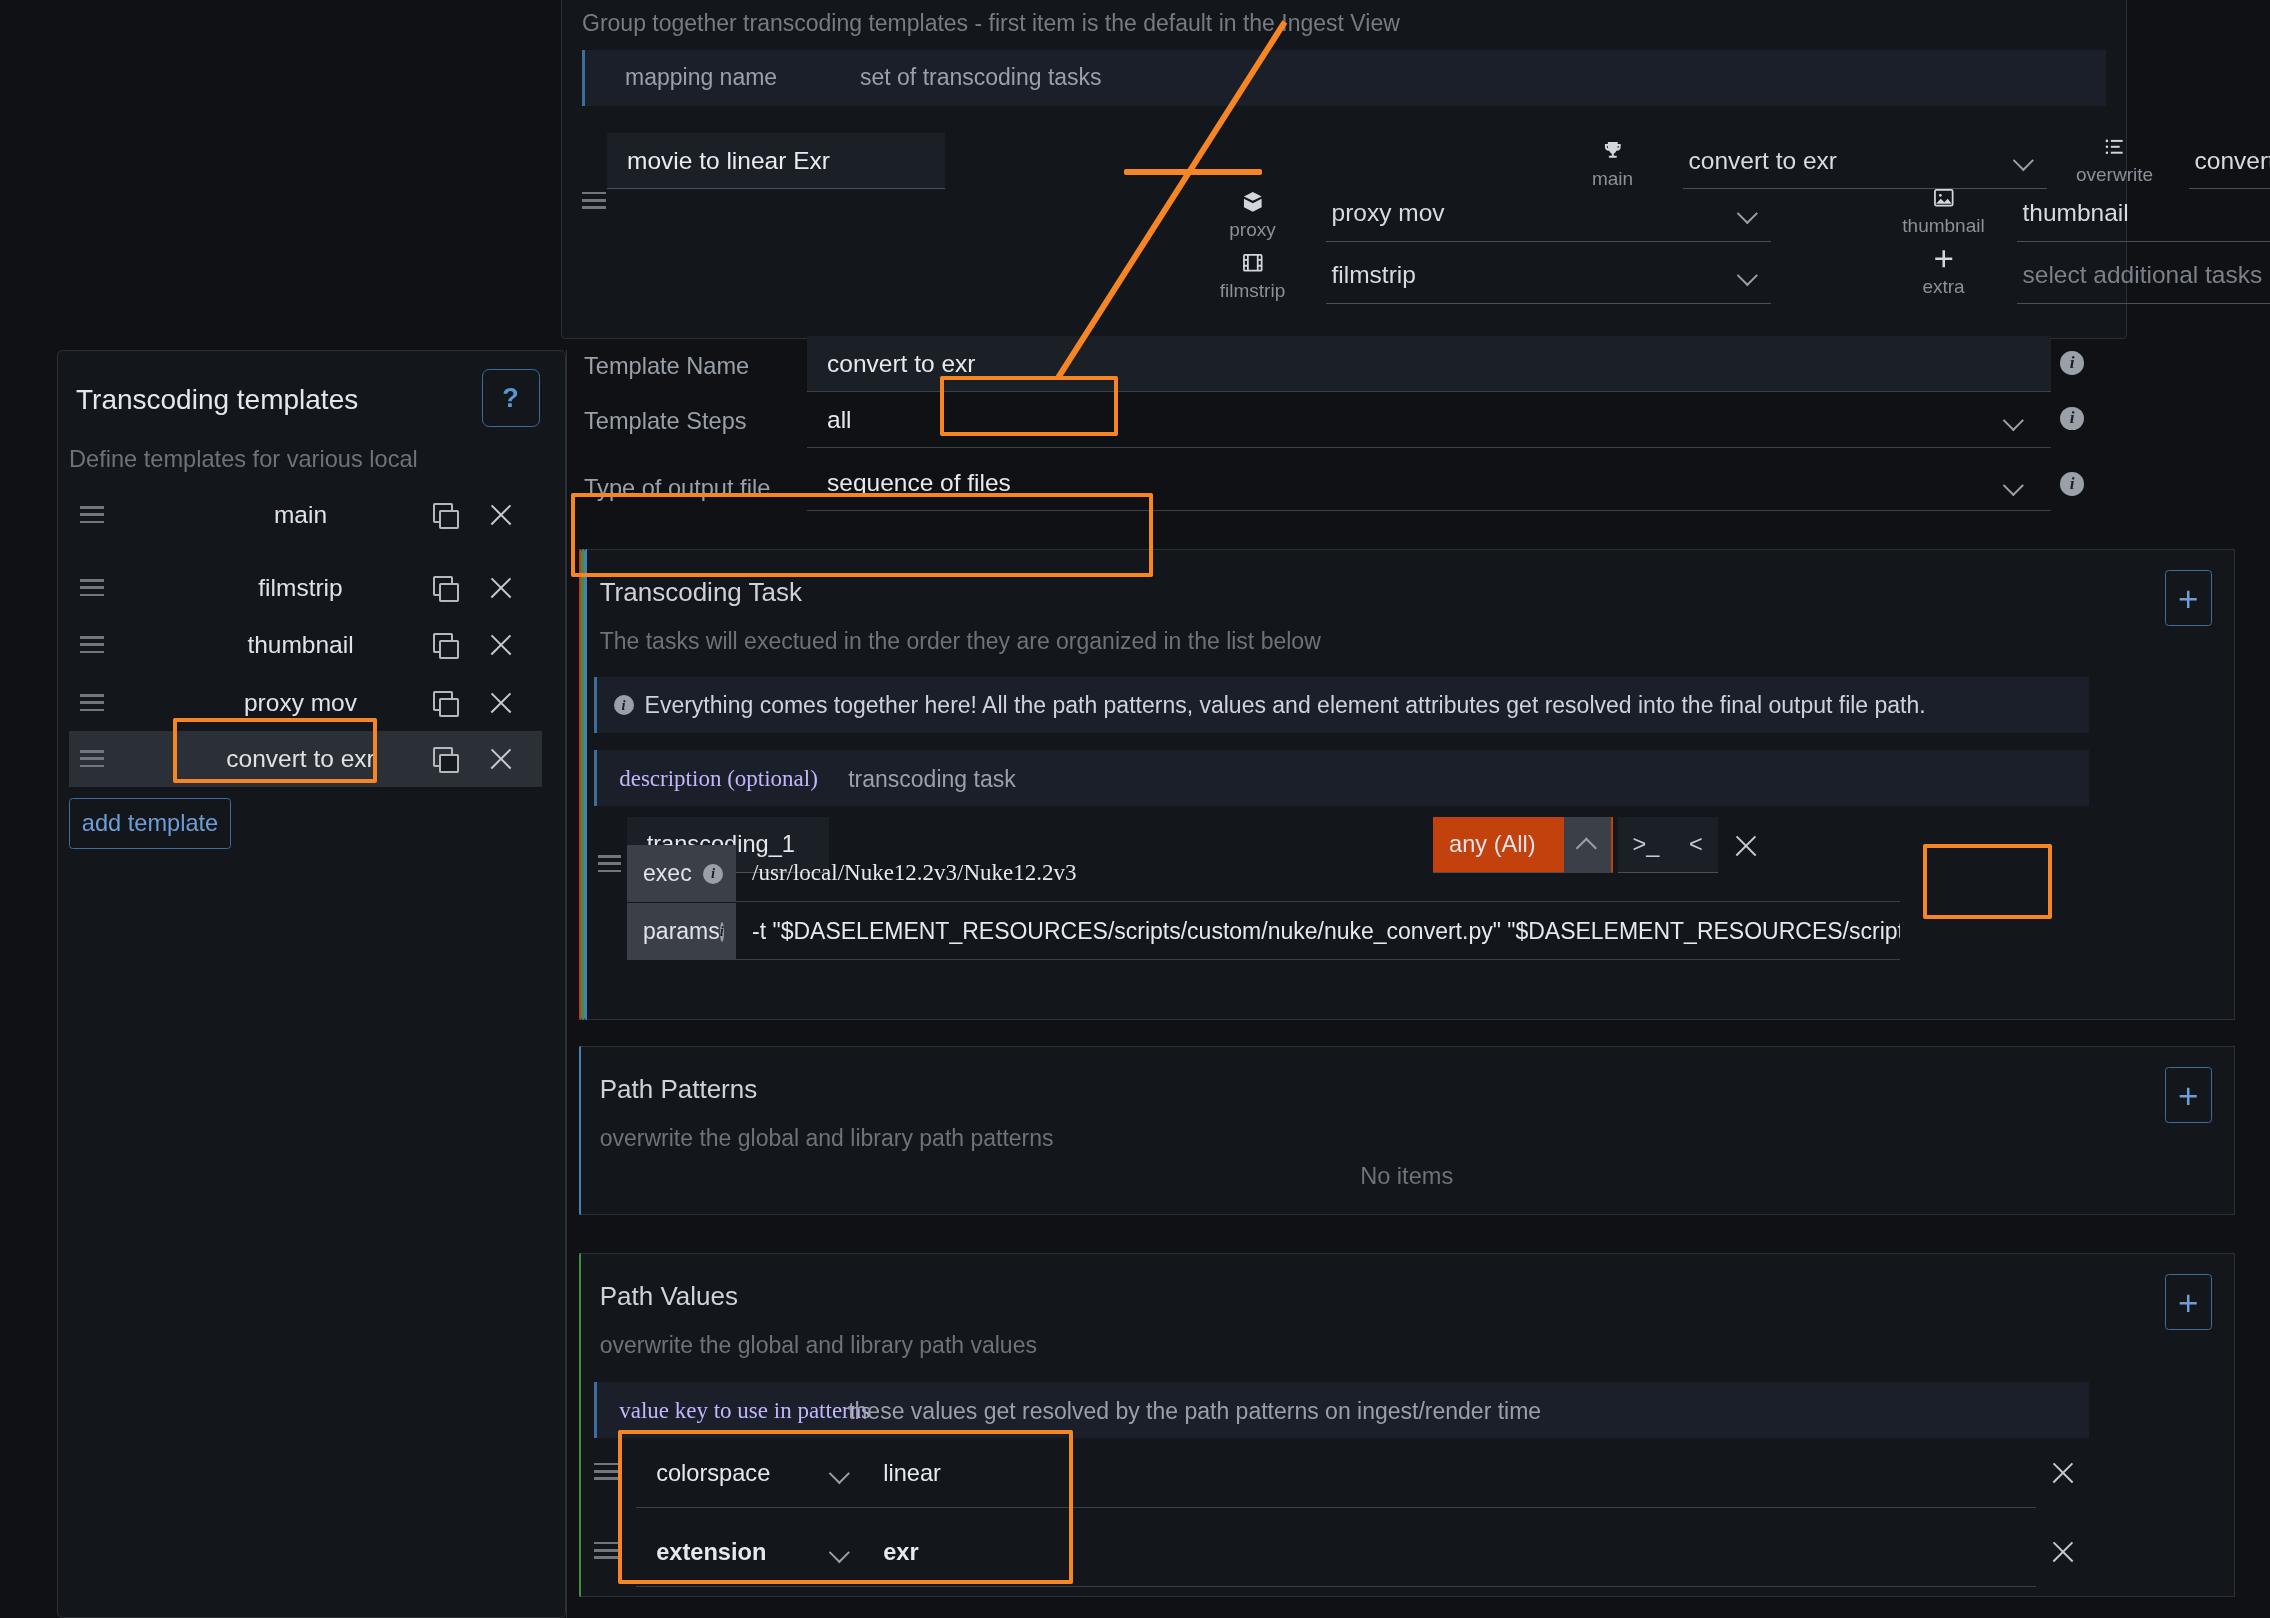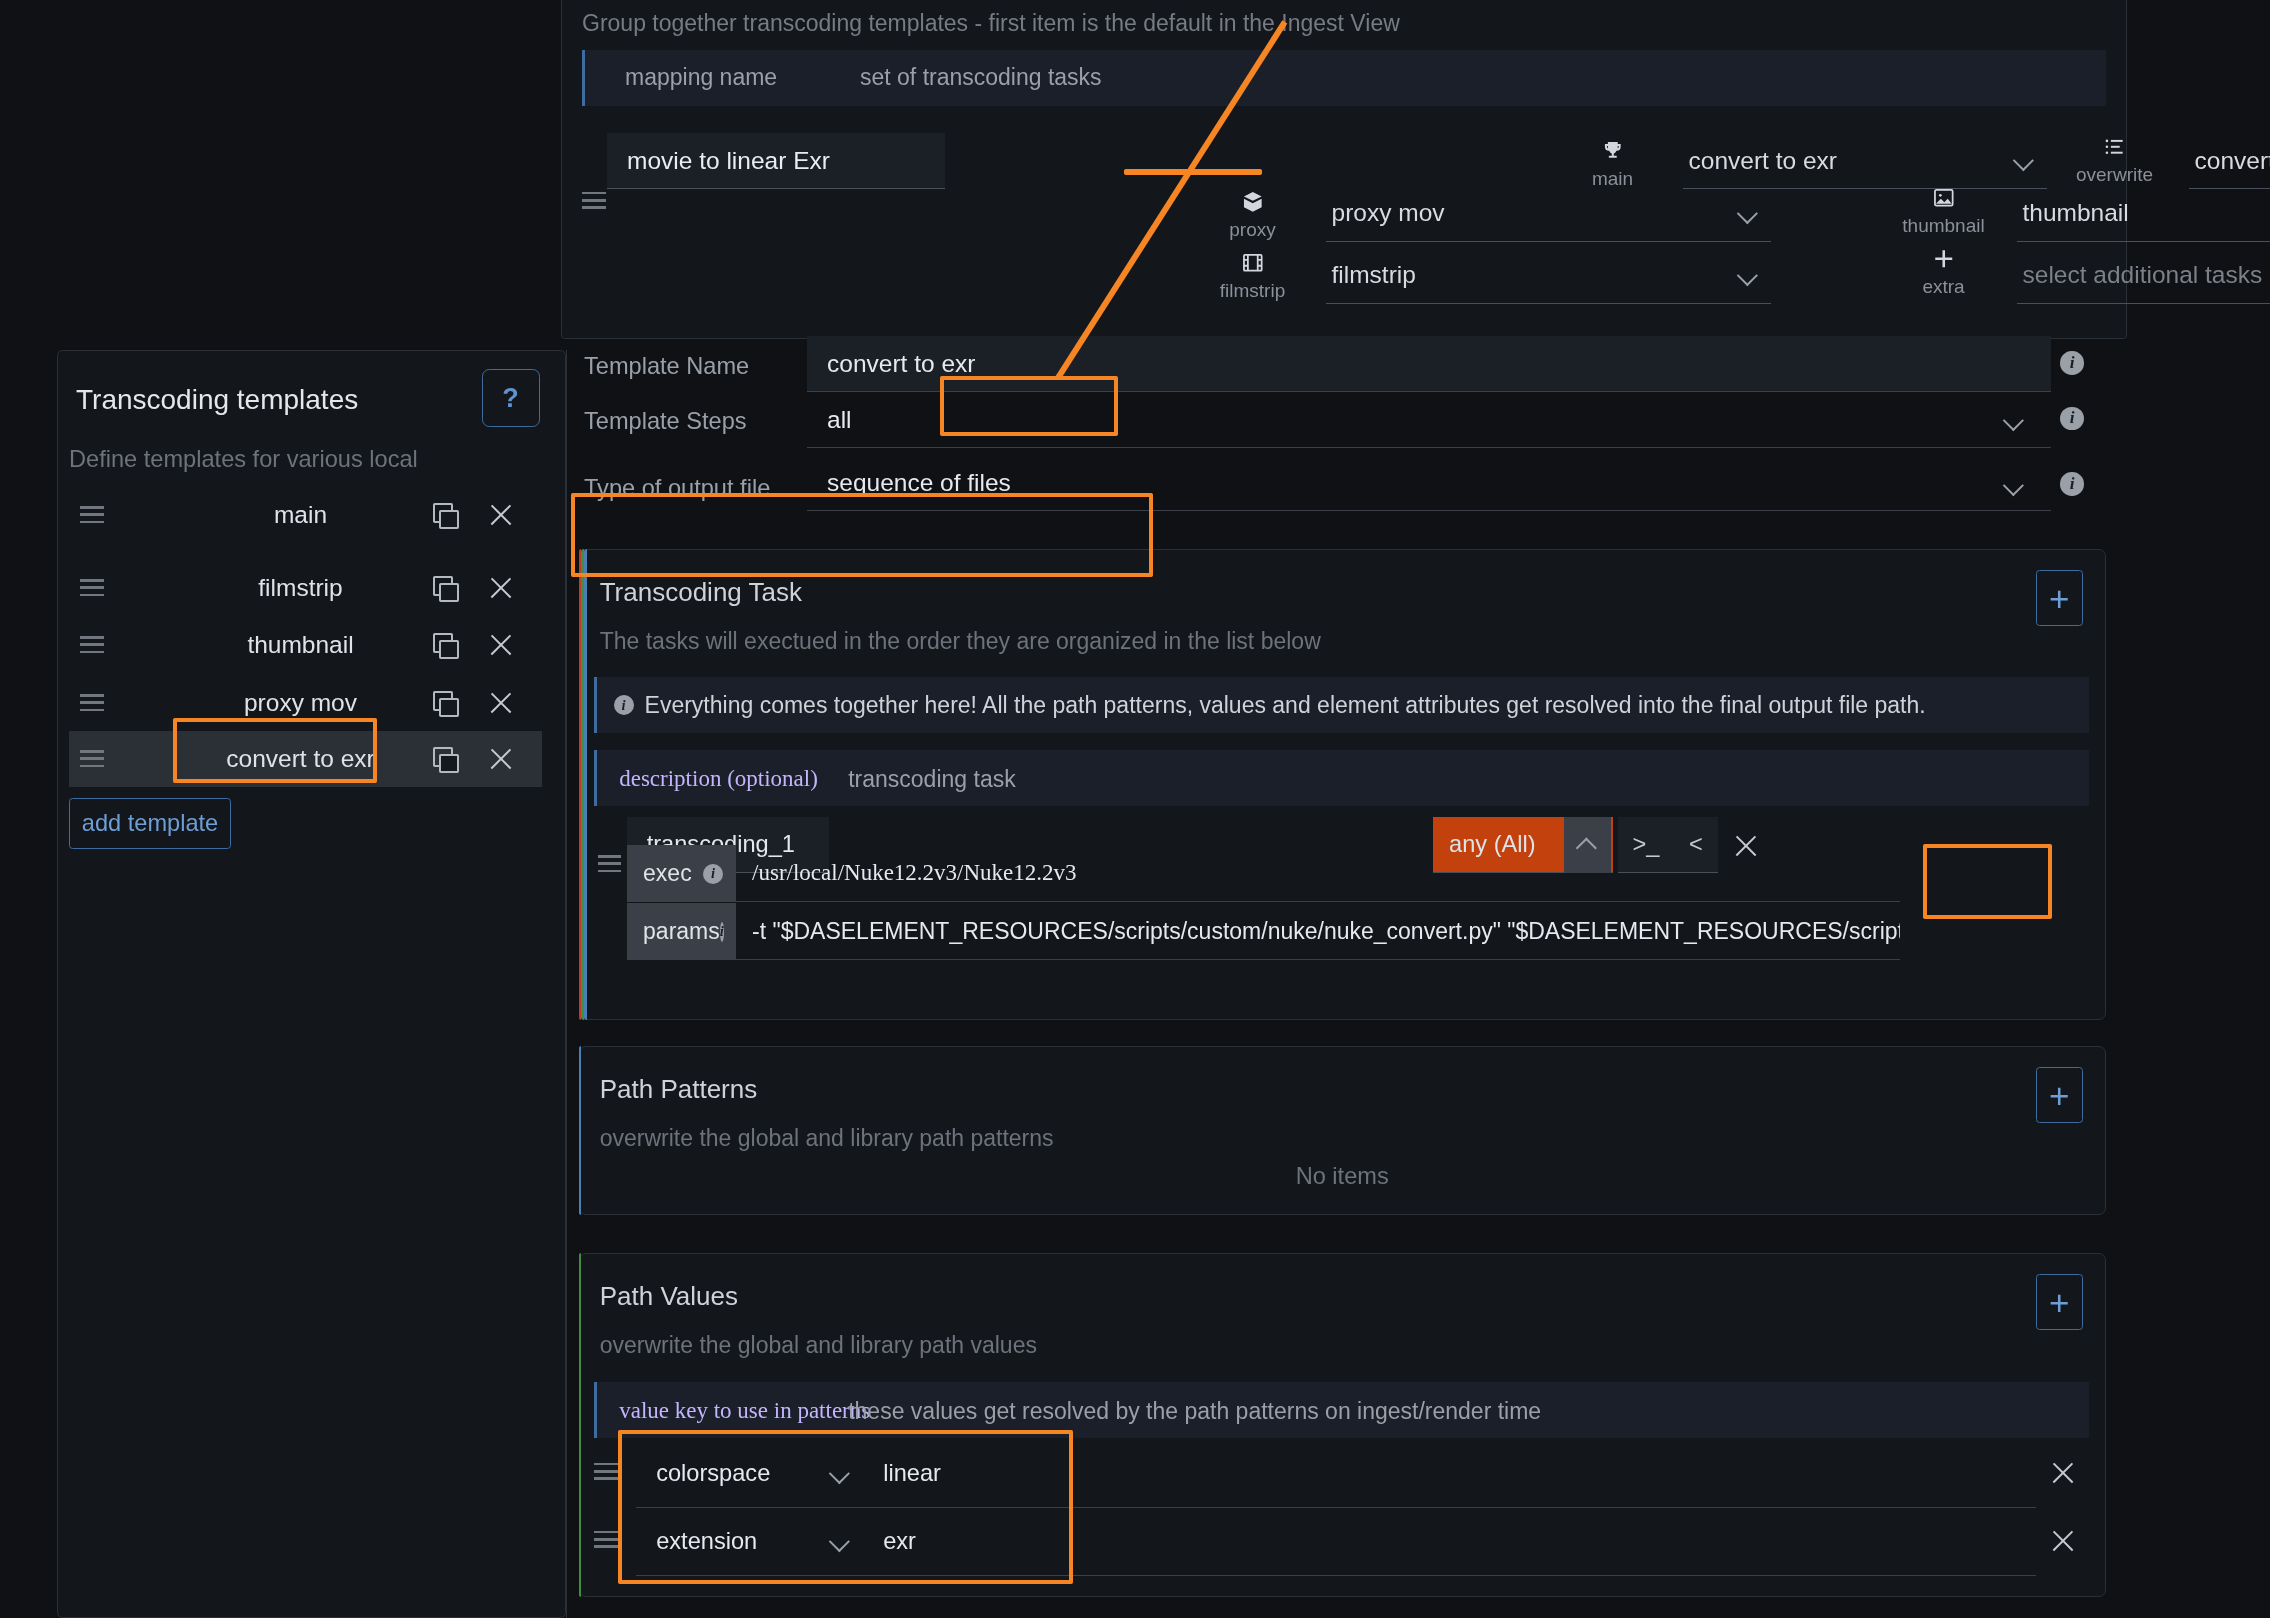--- a/index.html
+++ b/index.html
@@ -133,22 +133,22 @@
     position:absolute; left: 241px; width: 1244px; height: 56px;
     border-bottom: 0.9px solid #3a3f48; display:flex; align-items:center;
     font-size: 24.5px; color:#e6e9ee;
   }
   .fieldrow .fval.boxed { background:#1b1f26; }
   .fieldrow .fchev { position:absolute; right: 105px; top: 18px; }
   .fieldrow .finfo { position:absolute; right: 45px; top: 14.5px; }
 
   
   .card {
-    position:absolute; left: 12.7px; width: 1527px;
-    background: #13161b; border: 0.9px solid #2b2f36; border-radius: 7px;
+    position:absolute; left: 12.7px; width: 1656px;
+    background: #13161b; border: 0.9px solid #2b2f36; border-radius: 0;
   }
   .card .ctitle { position:absolute; left: 20px; top: 27px; font-size: 26px; color:#cfd3d9; }
   .card .cdesc  { position:absolute; left: 20px; top: 78px; font-size: 23px; color:#6d727b; }
   .card .cplus  { position:absolute; right: 22px; top: 20px; }
 
   .stripe { position:absolute; left:-0.9px; top:-0.9px; bottom:-0.9px; width: 3.6px; border-radius:3.6px 0 0 3.6px;}
   .stripe.r { background:#c0392b; left:-0.9px; width:2.7px;}
   .stripe.g { background:#3f8f3f; left:1.8px; width:2.7px;}
   .stripe.b { background:#4a7fb5; left:4.5px; width:2.7px;}
   .stripe.blue { background:#4a7fb5; width:2.7px; }
@@ -487,21 +487,21 @@
             <span></span>
           </span>
         <div class="key">
           <span>colorspace</span>
           <span class="chev"></span>
         </div>
         <div class="value">linear</div>
         <span class="xicon del"></span>
       </div>
 
-      <div class="pv-row" style="top:253px;">
+      <div class="pv-row" style="top:264px;font-weight:bold;">
         <span class="hamb grip">
             <span></span>
             <span></span>
             <span></span>
           </span>
         <div class="key">
           <span>extension</span>
           <span class="chev"></span>
         </div>
         <div class="value">exr</div>

